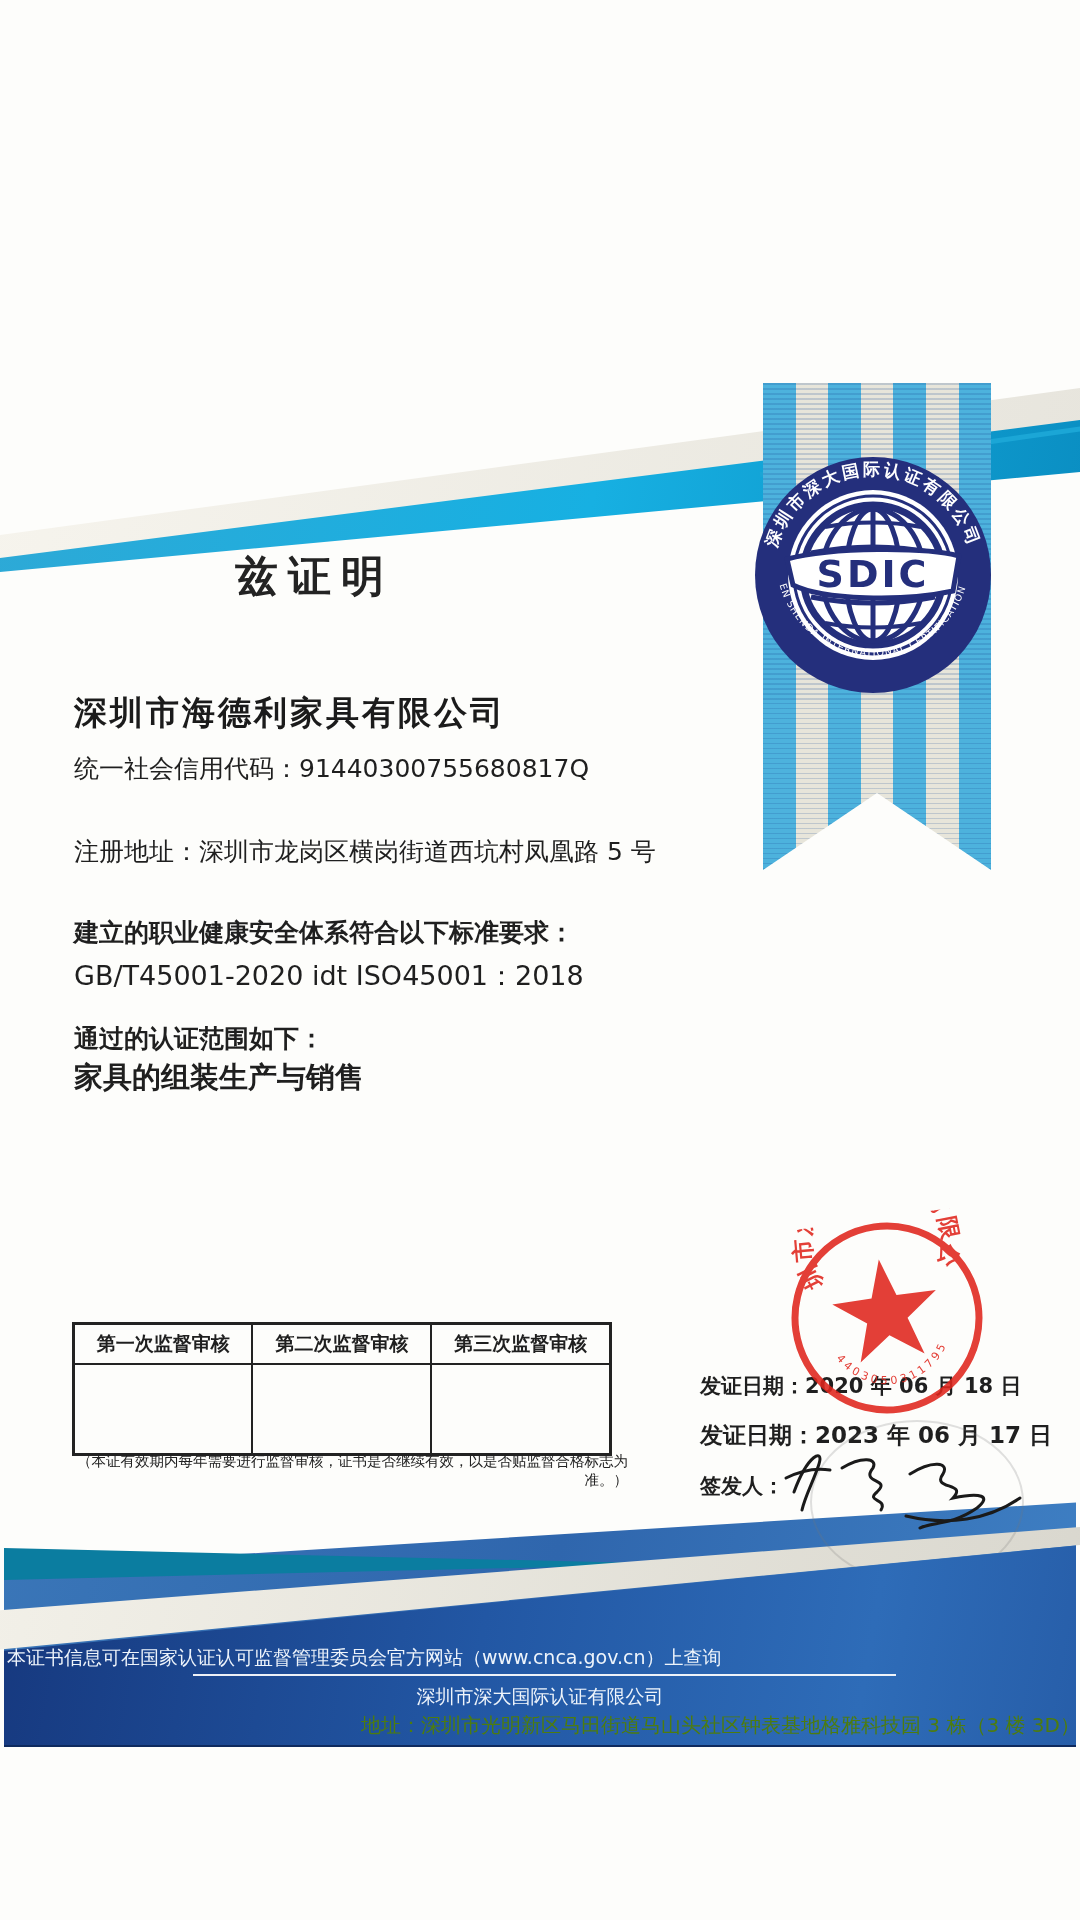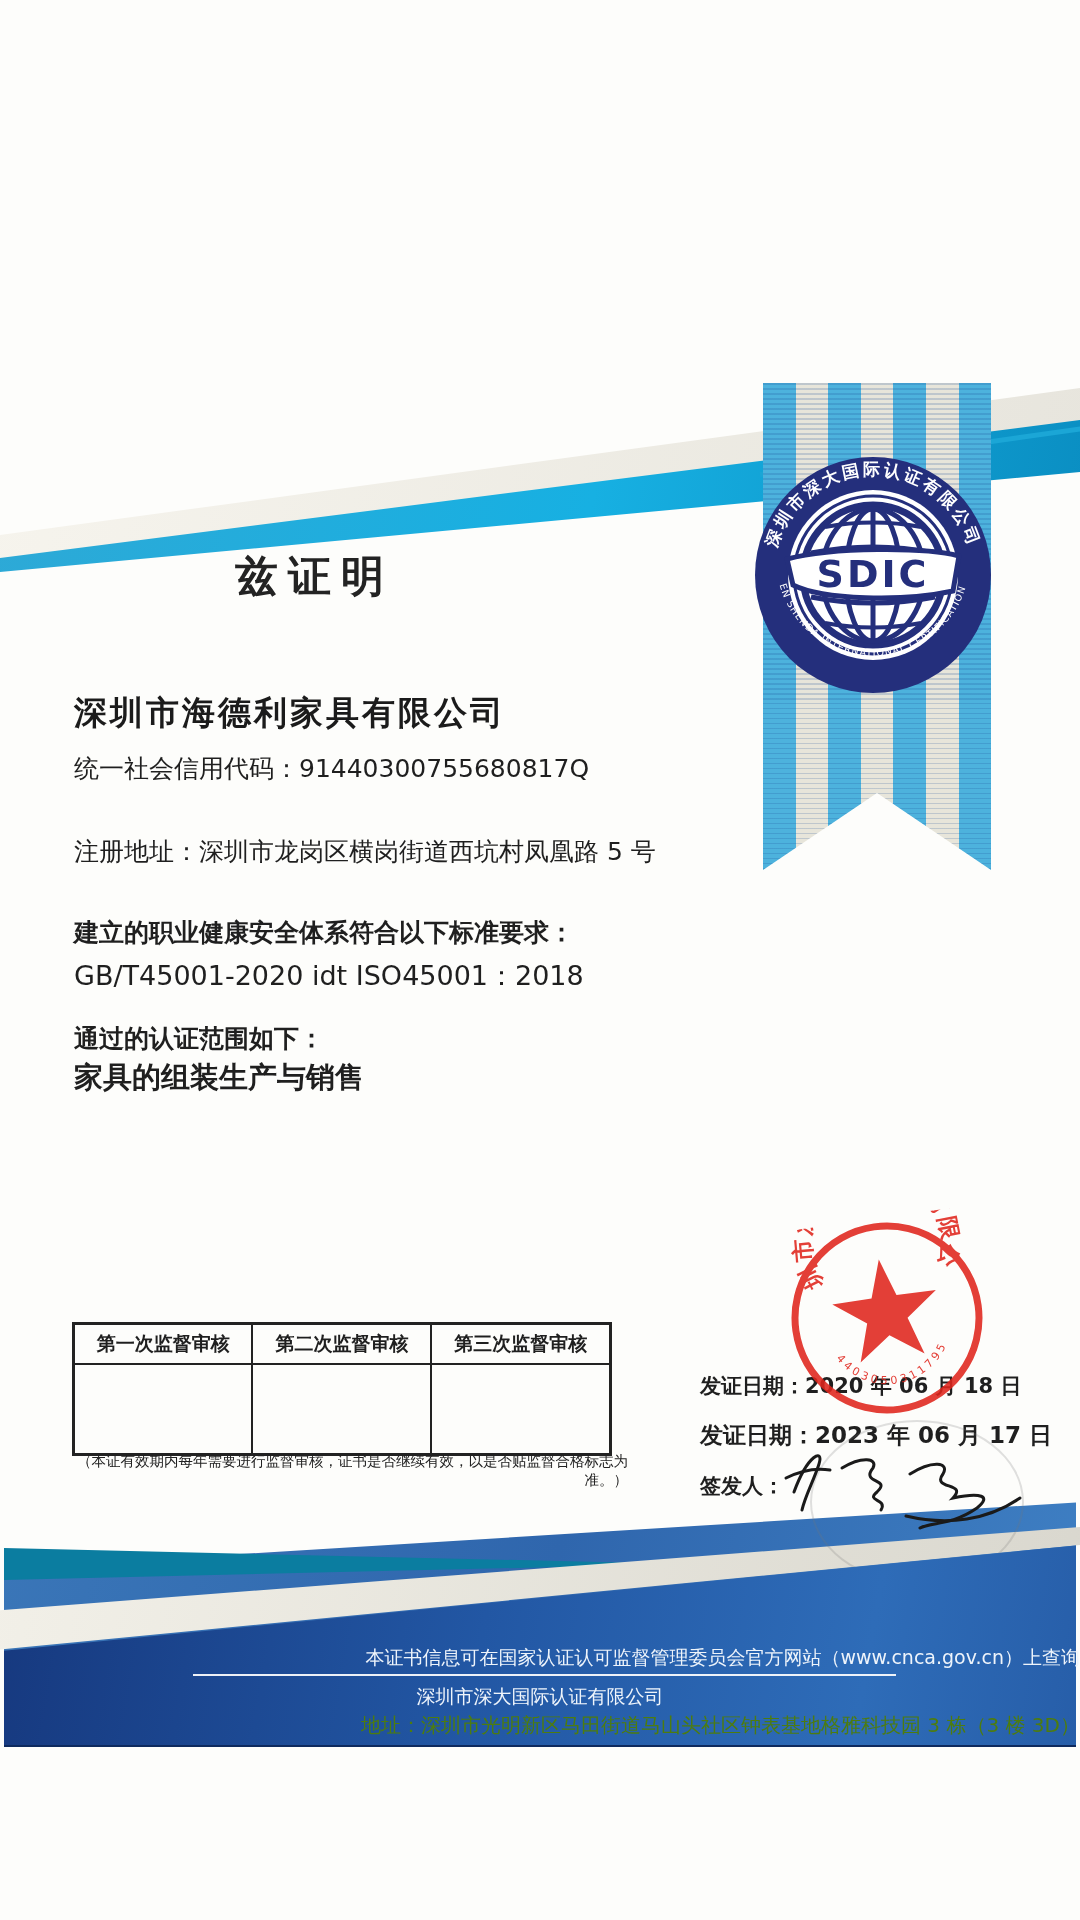--- a/index.html
+++ b/index.html
@@ -67,21 +67,21 @@
     clip-path:polygon(0 28%,100% 1%,100% 100%,0 100%);}
   .bot-teal{left:4px;top:1548px;width:680px;height:32px;background:#0b7da0;z-index:2;
     clip-path:polygon(0 0,100% 50%,0 100%);}
   .bot-ivory{left:0;right:0;top:1500px;height:245px;z-index:3;
     background:linear-gradient(100deg,#f2f0e8,#d9d7ce);
     clip-path:polygon(0 45%,100% 11%,100% 18.4%,0 61%);}
   .bot-blue{left:4px;right:4px;top:1500px;height:245px;z-index:4;
     background:linear-gradient(100deg,#16387e 0%,#2257a4 45%,#2e6cb8 80%,#275ea9 100%);
     clip-path:polygon(0 61%,100% 18.4%,100% 100%,0 100%);
     border-bottom:2px solid #0e2a5e;}
-  .foot1{left:0;right:0;top:1645px;text-align:right;font-size:19px;color:#eef4fb;z-index:5;}
+  .foot1{left:0;right:0;top:1645px;text-align:left;font-size:19px;color:#eef4fb;z-index:5;padding-left:7px;}
   .foot-rule{left:193px;top:1674px;width:703px;height:2px;background:rgba(255,255,255,.92);z-index:5;}
   .foot2{left:0;right:0;top:1684px;text-align:center;font-size:19px;color:#eef4fb;z-index:5;}
   .foot3{left:0;right:0;top:1712px;text-align:right;font-size:20px;color:#4d7c0f;z-index:5;}
 </style>
 </head>
 <body>
 
 <div class="page">
 
   <div class="abs band-white"></div>

